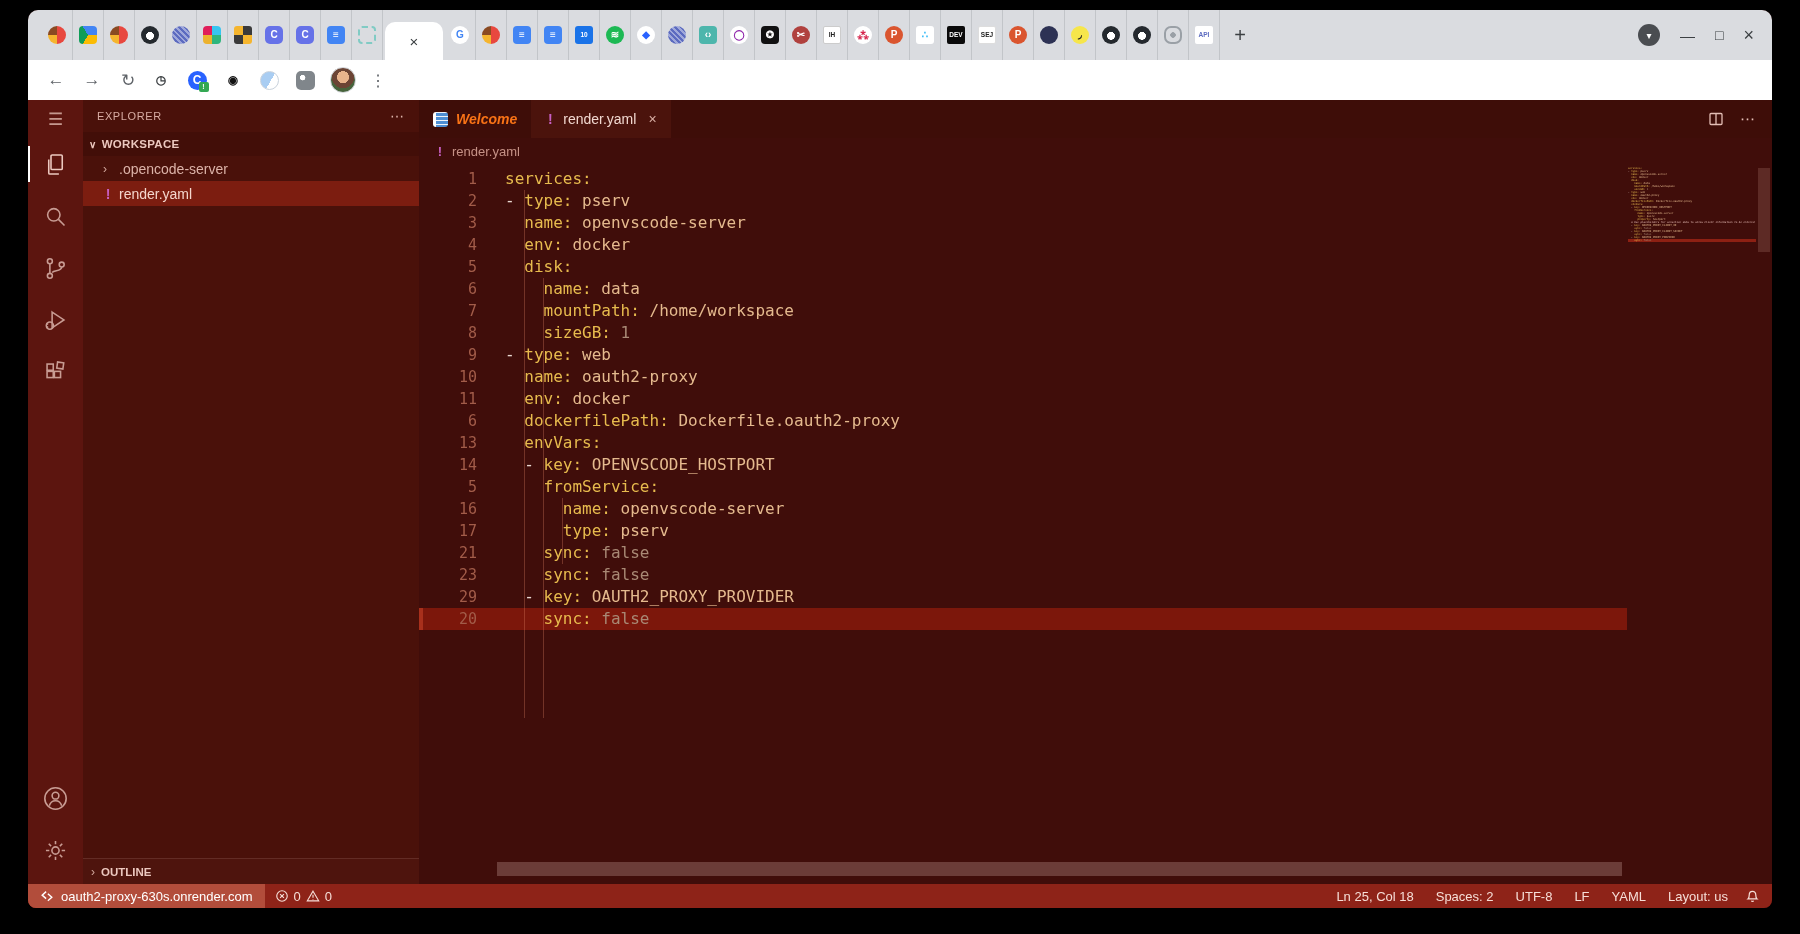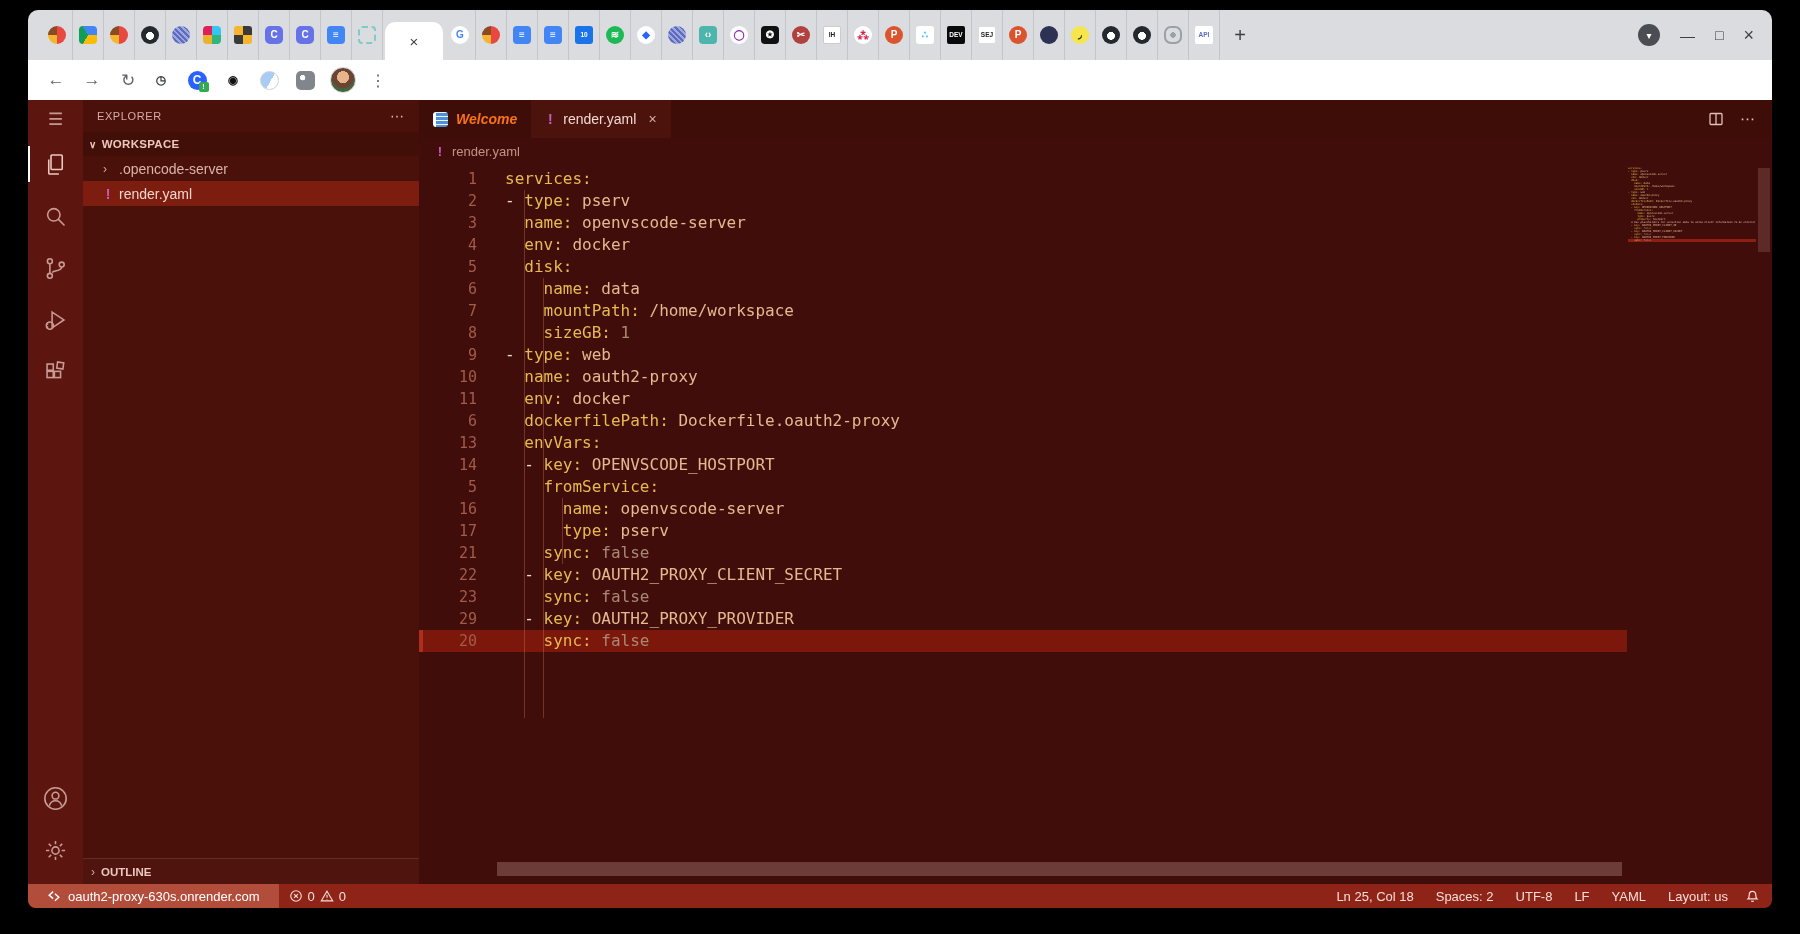--- a/index.html
+++ b/index.html
@@ -98,21 +98,21 @@
   .iguide { position:absolute; width:1px; background:rgba(236,140,108,.30); }
 
   .minimap { position:absolute; top:3px; right:16px; width:128px; }
   .mm-line { white-space:pre; font-family:"DejaVu Sans Mono", monospace; font-size:2.6px; line-height:3px; height:3px; overflow:hidden; }
   .mm-line.mm-current { background:#8d2013; }
   .vthumb { position:absolute; top:4px; right:2px; width:12px; height:84px; background:rgba(240,190,170,.17); }
   .hscroll { position:absolute; bottom:8px; left:78px; right:150px; height:14px; background:rgba(245,215,205,.24); }
 
   
   .statusbar { height:24px; background:#8e2318; display:flex; align-items:center; color:#f6ded7; font-size:13px; flex:0 0 auto; }
-  .remote { height:24px; background:#b24d3b; display:flex; align-items:center; gap:7px; padding:0 19px; color:#fff; }
+  .remote { height:24px; background:#b24d3b; display:flex; align-items:center; gap:7px; padding:0 12px; color:#fff; }
   .remote svg { width:14px; height:14px; stroke:#fff; stroke-width:1.6; fill:none; }
   .problems { display:flex; align-items:center; gap:5px; padding:0 10px; }
   .problems svg { width:14px; height:14px; stroke:#f6ded7; stroke-width:1.3; fill:none; }
   .sb-right { margin-left:auto; display:flex; align-items:center; }
   .sb-right .sitem { padding:0 11px; white-space:nowrap; }
   .sb-right svg { width:15px; height:15px; stroke:#f6ded7; stroke-width:1.3; fill:none; display:block; }
   .bell { padding:0 12px 0 6px; }
 </style>
 </head>
 <body>
@@ -448,24 +448,20 @@
                 <span class="ln">16</span>
                 <span class="ltext"><span class="tok-d">      </span><span class="tok-k">name:</span><span class="tok-v"> openvscode-server</span></span>
               </div>
               <div class="code-line">
                 <span class="ln">17</span>
                 <span class="ltext"><span class="tok-d">      </span><span class="tok-k">type:</span><span class="tok-v"> pserv</span></span>
               </div>
               <div class="code-line">
                 <span class="ln">21</span>
                 <span class="ltext"><span class="tok-d">    </span><span class="tok-k">sync:</span><span class="tok-n"> false</span></span>
-              </div>
-              <div class="code-line">
-                <span class="ln">22</span>
-                <span class="ltext"><span class="tok-d">  - </span><span class="tok-k">key:</span><span class="tok-v"> OAUTH2_PROXY_CLIENT_SECRET</span></span>
               </div>
               <div class="code-line">
                 <span class="ln">23</span>
                 <span class="ltext"><span class="tok-d">    </span><span class="tok-k">sync:</span><span class="tok-n"> false</span></span>
               </div>
               <div class="code-line">
                 <span class="ln">29</span>
                 <span class="ltext"><span class="tok-d">  - </span><span class="tok-k">key:</span><span class="tok-v"> OAUTH2_PROXY_PROVIDER</span></span>
               </div>
               <div class="code-line current">

